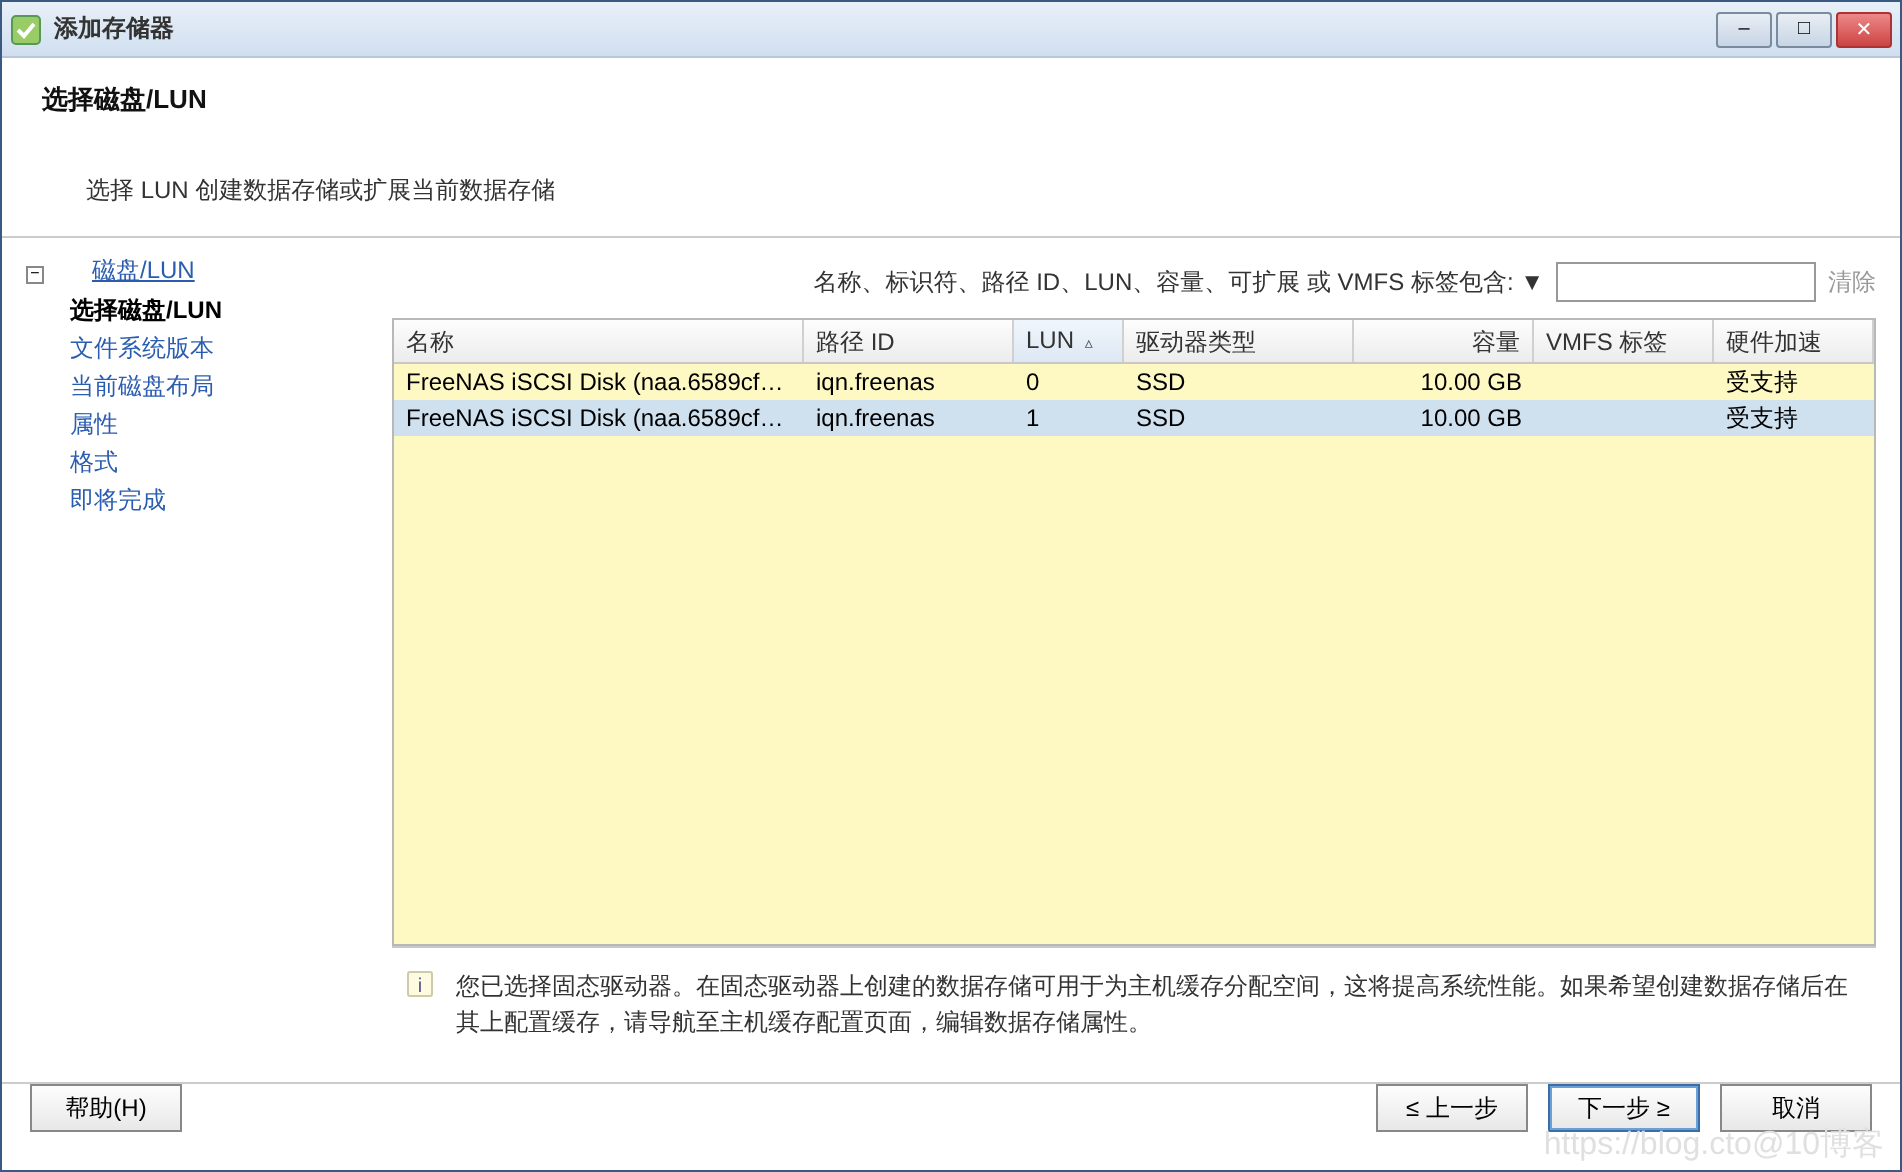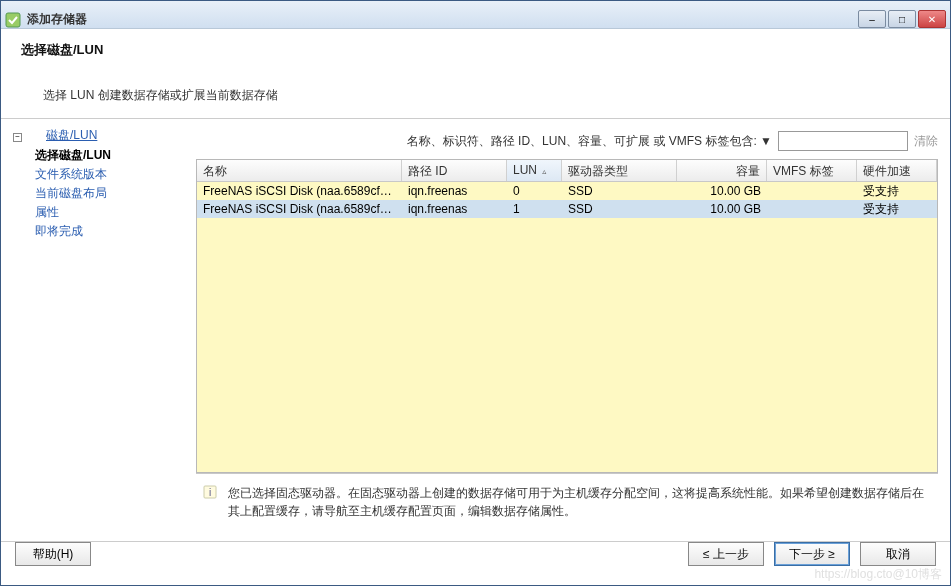--- a/index.html
+++ b/index.html
@@ -1,20 +1,20 @@
 <!DOCTYPE html>
 <html><head>
   <meta charset="utf-8">
   <style>
     * { box-sizing: border-box; margin: 0; padding: 0; }
     body { font-family: "Microsoft YaHei", Tahoma, sans-serif; font-size: 12px; background: #fff; }
     
     .window { width: 951px; height: 586px; border: 1px solid #3b5a82; position: relative; display: flex; flex-direction: column; }
     
-    .titlebar { height: 28px; background: linear-gradient(#e8f0f8, #d0dff0); display: flex; align-items: flex-end; padding: 0 4px; border-bottom: 1px solid #b8c8d8; }
+    .titlebar { height: 28px; background: linear-gradient(#e8f0f8, #d0dff0); display: flex; align-items: center; padding: 0 4px; border-bottom: 1px solid #b8c8d8; }
     .titlebar-icon { width: 16px; height: 16px; margin-right: 6px; }
     .titlebar-title { flex: 1; font-weight: bold; color: #333; }
     .win-controls { display: flex; gap: 2px; }
     .win-btn { width: 28px; height: 18px; border: 1px solid #7a8ba0; background: linear-gradient(#e8eef5, #c8d5e5); display: flex; align-items: center; justify-content: center; font-size: 10px; border-radius: 2px; cursor: pointer; }
     .win-btn.close { background: linear-gradient(#e88, #c44); color: #fff; border-color: #a33; }
     
     .header-area { padding: 12px 20px 8px; }
     .header-title { font-weight: bold; font-size: 13px; color: #111; margin-bottom: 4px; }
     .header-desc { color: #333; padding-left: 22px; margin-top: 28px; }
     
@@ -59,21 +59,21 @@
     
     .hint-area { border-top: 1px solid #c8c8c8; padding: 10px 6px 6px; display: flex; gap: 10px; min-height: 60px; }
     .hint-icon { width: 16px; height: 16px; flex-shrink: 0; }
     .hint-text { color: #333; line-height: 1.5; }
     
     .footer { height: 44px; border-top: 1px solid #ccc; display: flex; align-items: flex-start; padding: 0 14px; gap: 10px; }
     .spacer { flex: 1; }
     .btn { min-width: 76px; height: 24px; border: 1px solid #888; background: linear-gradient(#fdfdfd, #e8e8e8); padding: 0 10px; cursor: pointer; font-size: 12px; font-family: inherit; }
     .btn.primary { border: 1px solid #3a6ea5; outline: 1px solid #6aa0d8; outline-offset: -2px; }
     
-    .watermark { position: absolute; right: 8px; bottom: 2px; color: #e0e0e0; font-size: 12px; pointer-events: none; }
+    .watermark { position: absolute; right: 8px; bottom: 2px; color: #e0e0e0; font-size: 16px; pointer-events: none; }
   </style>
 </head>
 <body>
 
 <div class="window">
 
   <div class="titlebar">
     <svg class="titlebar-icon" viewBox="0 0 16 16">
         <rect x="1" y="1" width="14" height="14" rx="2" fill="#9c6" stroke="#595"></rect>
         <path d="M4 8 L7 11 L12 5" stroke="#fff" stroke-width="2" fill="none"></path>
@@ -98,20 +98,21 @@
     <div class="sidebar">
       <div class="tree-root">
         <span class="tree-toggle">−</span>
         <span class="tree-link">磁盘/LUN</span>
       </div>
       <div class="tree-children" id="tree-children">
           <div class="tree-item active">选择磁盘/LUN</div>
           <div class="tree-item">文件系统版本</div>
           <div class="tree-item">当前磁盘布局</div>
           <div class="tree-item">属性</div>
+          <div class="tree-item">格式</div>
           <div class="tree-item">即将完成</div>
         </div>
     </div>
 
     <div class="main">
 
       <div class="filter-row">
         <span class="filter-label">名称、标识符、路径 ID、LUN、容量、可扩展 或 VMFS 标签包含: ▼</span>
         <input class="filter-input" type="text" placeholder="" style="">
         <span class="clear-link">清除</span>

